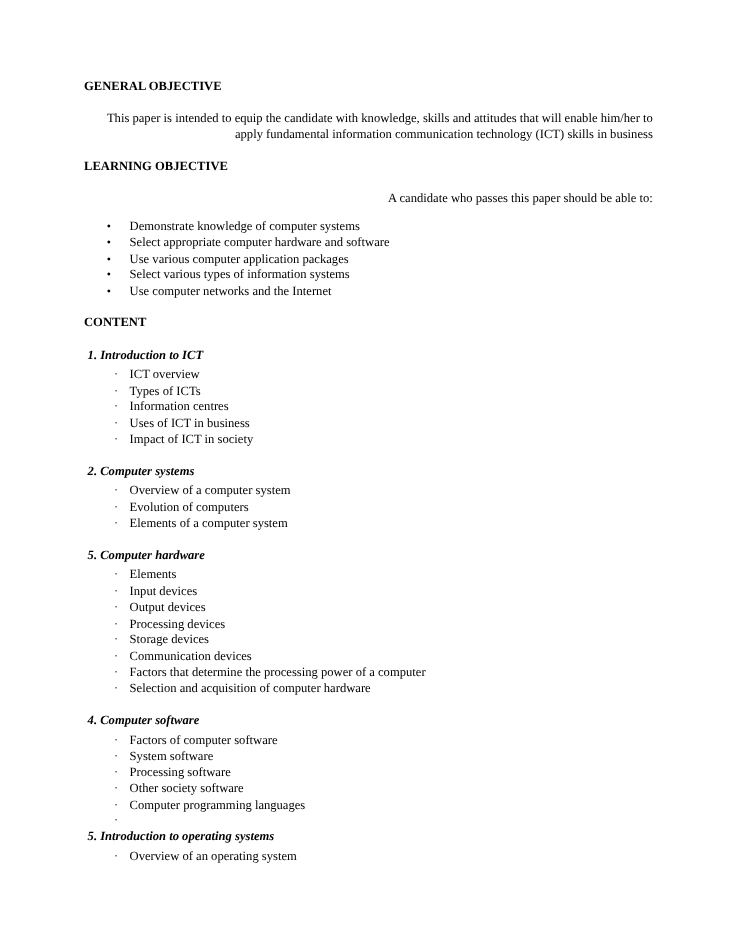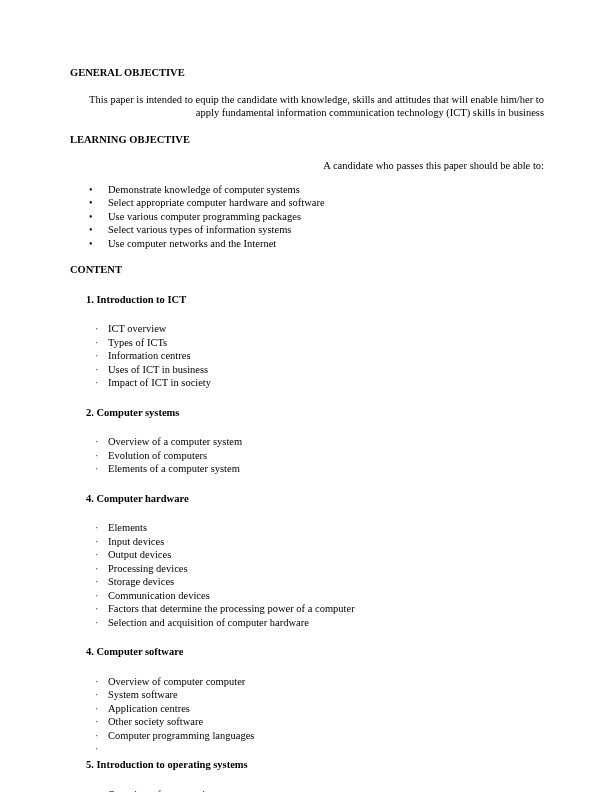--- a/index.html
+++ b/index.html
@@ -41,21 +41,22 @@
     position: absolute;
     left: 19px;
     top: 0;
     font-size: 10px;
   }
   .section {
     margin: 0 0 13px 0;
   }
   .section-title {
     font-weight: bold;
-    margin: 16px;
+    margin: 3px;
+    font-style: italic;
   }
   ul.subitems {
     list-style: none;
     margin: 0;
     padding: 0;
   }
   ul.subitems li {
     position: relative;
     padding-left: 38px;
     margin: 0;
@@ -87,21 +88,21 @@
         <span>Demonstrate knowledge of computer systems</span>
       </li>
 
       <li>
         <span class="marker">•</span>
         <span>Select appropriate computer hardware and software</span>
       </li>
 
       <li>
         <span class="marker">•</span>
-        <span>Use various computer programming packages</span>
+        <span>Use various computer application packages</span>
       </li>
 
       <li>
         <span class="marker">•</span>
         <span>Select various types of information systems</span>
       </li>
 
       <li>
         <span class="marker">•</span>
         <span>Use computer networks and the Internet</span>
@@ -158,21 +159,21 @@
             </li>
 
             <li>
               <span class="marker">·</span>
               <span>Elements of a computer system</span>
             </li>
           </ul>
       </div>
 
       <div class="section">
-        <p class="section-title">4. Computer hardware</p>
+        <p class="section-title">5. Computer hardware</p>
         <ul class="subitems">
 
             <li>
               <span class="marker">·</span>
               <span>Elements</span>
             </li>
 
             <li>
               <span class="marker">·</span>
               <span>Input devices</span>
@@ -209,31 +210,31 @@
             </li>
           </ul>
       </div>
 
       <div class="section">
         <p class="section-title">4. Computer software</p>
         <ul class="subitems">
 
             <li>
               <span class="marker">·</span>
-              <span>Overview of computer computer</span>
+              <span>Factors of computer software</span>
             </li>
 
             <li>
               <span class="marker">·</span>
               <span>System software</span>
             </li>
 
             <li>
               <span class="marker">·</span>
-              <span>Application centres</span>
+              <span>Processing software</span>
             </li>
 
             <li>
               <span class="marker">·</span>
               <span>Other society software</span>
             </li>
 
             <li>
               <span class="marker">·</span>
               <span>Computer programming languages</span>

